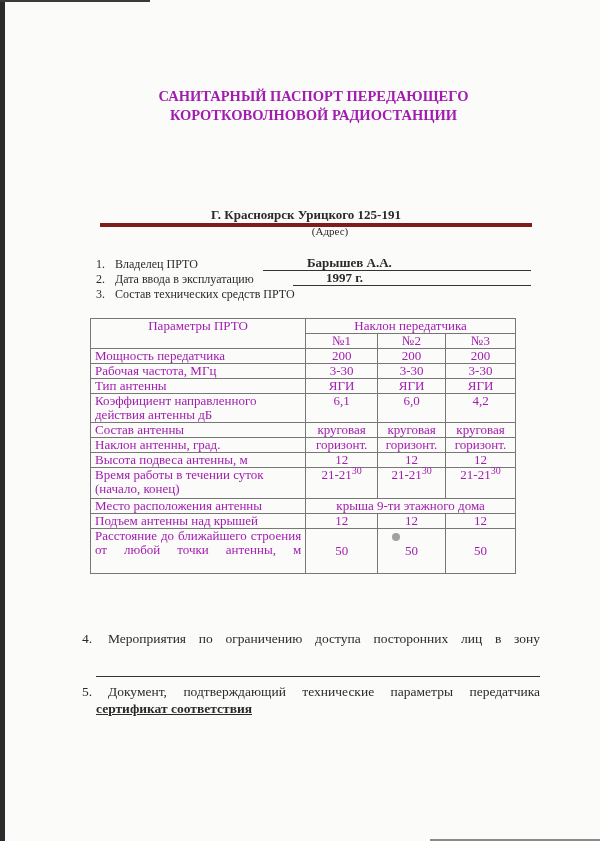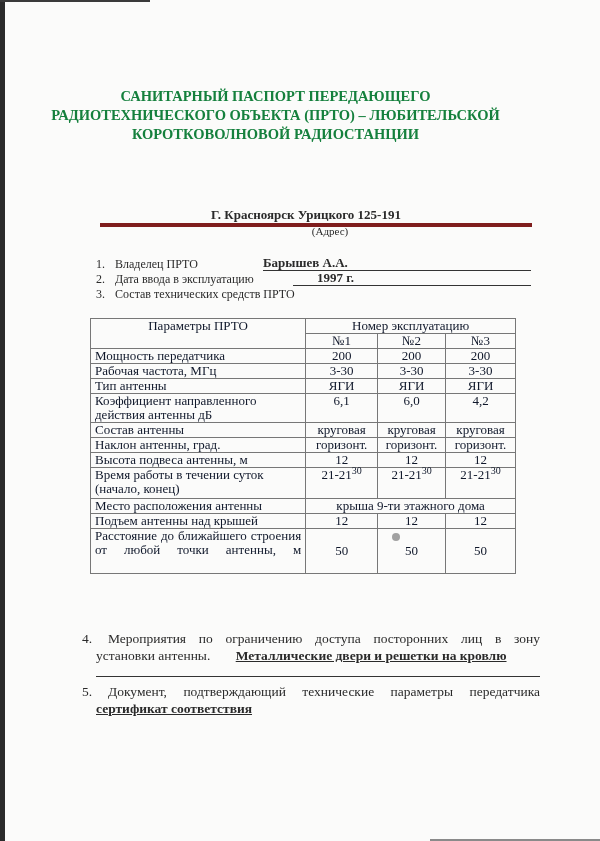--- a/index.html
+++ b/index.html
@@ -17,21 +17,22 @@
     position: absolute; left: 0; top: 0; width: 150px; height: 2px;
     background: #3a3a3a;
   }
   .scan-edge-bottom {
     position: absolute; left: 430px; bottom: 0; width: 170px; height: 2px;
     background: #8a8a8a;
   }
   .title {
     position: absolute; left: 0; width: 551px; top: 87px;
     text-align: center; font-weight: bold; font-size: 14.5px; line-height: 19px;
-    color: #15803d;
+    color: #a21caf;
+    padding-left: 38px;
   }
   .title div { white-space: nowrap; }
   .address-line {
     position: absolute; left: 100px; top: 207px; width: 432px;
     border-bottom: 4px solid #7f1d1d; text-align: center;
     font-weight: bold; font-size: 13px; height: 16px; line-height: 15px;
   }
   .address-line span { position: relative; left: -10px; }
   .address-caption {
     position: absolute; left: 280px; top: 225px; width: 100px;
@@ -40,21 +41,21 @@
   .item {
     position: absolute; left: 96px; font-size: 12px; line-height: 15px; white-space: nowrap;
   }
   .item .num { display: inline-block; width: 16px; }
   .fill {
     position: absolute; border-bottom: 1px solid #333; font-weight: bold;
     font-size: 13px; line-height: 14px; height: 14px;
   }
   table.params {
     position: absolute; left: 90px; top: 318px; width: 426px;
-    border-collapse: collapse; font-size: 13px; color: #0f172a;
+    border-collapse: collapse; font-size: 13px; color: #a21caf;
   }
   table.params td {
     border: 1px solid #777; padding: 0 4px; line-height: 14px; vertical-align: top;
   }
   table.params td.c { text-align: center; }
   table.params td.h { height: 26px; }
   sup { font-size: 10px; line-height: 0; }
   .just { text-align: justify; text-align-last: justify; }
   .para {
     position: absolute; left: 96px; width: 444px; font-size: 13.5px; line-height: 17px;
@@ -71,61 +72,60 @@
 </style>
 </head>
 <body>
 
 <div class="scan-edge-left"></div>
 <div class="scan-edge-top"></div>
 <div class="scan-edge-bottom"></div>
 
 <div class="title">
   <div>САНИТАРНЫЙ ПАСПОРТ ПЕРЕДАЮЩЕГО</div>
-  <div>РАДИОТЕХНИЧЕСКОГО ОБЪЕКТА (ПРТО) – ЛЮБИТЕЛЬСКОЙ</div>
   <div>КОРОТКОВОЛНОВОЙ РАДИОСТАНЦИИ</div>
 </div>
 
 <div class="address-line">
   <span>Г. Красноярск  Урицкого 125-191</span>
 </div>
 <div class="address-caption">(Адрес)</div>
 
 <div class="item" style="top:257px;">
   <span class="num">1.</span>
   <span>Владелец ПРТО</span>
 </div>
 <div class="fill" style="left:263px; top:256px; width:268px;">
-  <span style="">Барышев А.А.</span>
+  <span style="margin-left:44px;">Барышев А.А.</span>
 </div>
 
 <div class="item" style="top:272px;">
   <span class="num">2.</span>
   <span>Дата ввода в эксплуатацию</span>
 </div>
 <div class="fill" style="left:293px; top:271px; width:238px;">
-  <span style="margin-left:24px;">1997 г.</span>
+  <span style="margin-left:33px;">1997 г.</span>
 </div>
 
 <div class="item" style="top:287px;">
   <span class="num">3.</span>
   <span>Состав технических средств ПРТО</span>
 </div>
 
 <table class="params">
   <colgroup>
     <col style="width:216px">
       <col style="width:72px">
       <col style="width:68px">
       <col style="width:70px">
   </colgroup>
   <tbody>
       <tr>
     <td rowspan="2" class="c">Параметры ПРТО</td>
-    <td colspan="3" class="c">Номер эксплуатацию</td>
+    <td colspan="3" class="c">Наклон передатчика</td>
   </tr>
   <tr>
     <td class="c">№1</td>
     <td class="c">№2</td>
     <td class="c">№3</td>
   </tr>
   <tr>
     <td>Мощность передатчика</td>
     <td class="c">200</td>
     <td class="c">200</td>
@@ -188,24 +188,20 @@
     <td class="c" style="vertical-align:middle;">50</td>
     <td class="c" style="vertical-align:middle;">50</td>
     <td class="c" style="vertical-align:middle;">50</td>
   </tr>
 </tbody>
   </table>
 
 <div class="para" style="top:630px;">
   <span class="num">4.</span>
   <div class="row">Мероприятия по ограничению доступа посторонних лиц в зону</div>
-  <div>
-    <span>установки антенны.</span>
-    <span class="bold-u" style="margin-left:22px;">Металлические двери и решетки на кровлю</span>
-  </div>
 </div>
 <div class="rule" style="top:676px;"></div>
 
 <div class="para" style="top:683px;">
   <span class="num">5.</span>
   <div class="row">Документ, подтверждающий технические параметры передатчика</div>
   <div class="bold-u">сертификат соответствия</div>
 </div>
 
 <div class="smudge" style="left:392px; top:533px;"></div>

